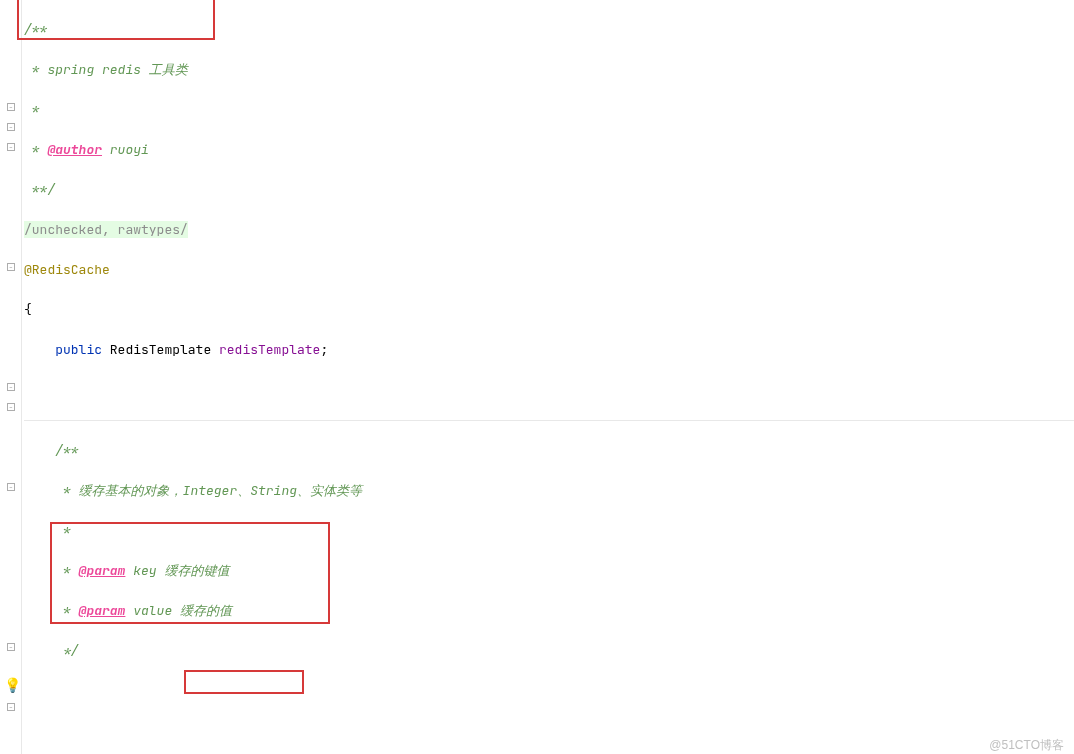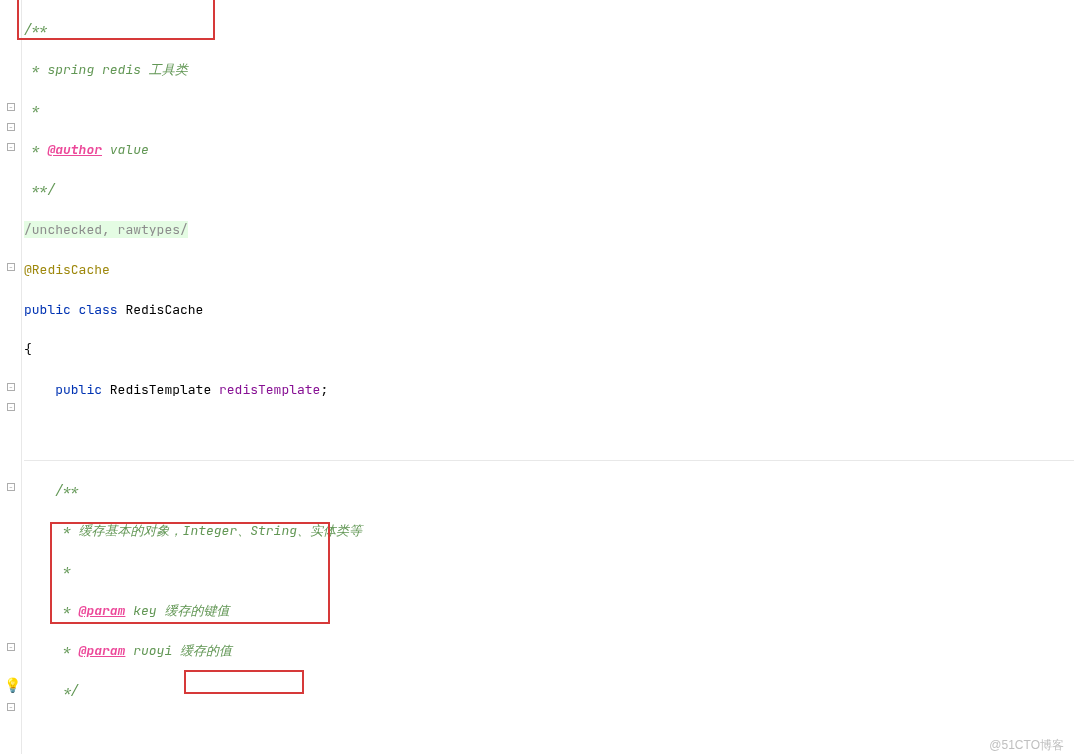--- a/index.html
+++ b/index.html
@@ -96,34 +96,33 @@
     <span class="gutter-icon fold-icon" style="top:483px;">−</span>
     <span class="gutter-icon fold-icon" style="top:643px;">−</span>
     <span class="gutter-icon bulb-icon" style="top:676px;">💡</span>
     <span class="gutter-icon fold-icon" style="top:703px;">−</span>
   </div>
 
   <div class="code">
 <div class="line"><span class="c-doc">/**</span></div>
 <div class="line"><span class="c-doc"> * </span><span class="c-doc">spring redis 工具类</span></div>
 <div class="line"><span class="c-doc"> *</span></div>
-<div class="line"><span class="c-doc"> * </span><span class="c-doc-tag">@author</span><span class="c-doc"> value</span></div>
+<div class="line"><span class="c-doc"> * </span><span class="c-doc-tag">@author</span><span class="c-doc"> ruoyi</span></div>
 <div class="line"><span class="c-doc"> **/</span></div>
 <div class="line"><span class="c-suppress">/unchecked, rawtypes/</span></div>
 <div class="line"><span class="c-annotation">@RedisCache</span></div>
-<div class="line"><span class="c-keyword">public class </span><span class="c-class">RedisCache</span></div>
 <div class="line"><span>{</span></div>
 <div class="line"><span class="c-keyword">    public </span><span class="c-class">RedisTemplate </span><span class="c-field">redisTemplate</span><span>;</span></div>
 <div class="line"></div>
 <hr class="hr-sep">
 <div class="line"><span class="c-doc">    /**</span></div>
 <div class="line"><span class="c-doc">     * 缓存基本的对象，Integer、String、实体类等</span></div>
 <div class="line"><span class="c-doc">     *</span></div>
 <div class="line"><span class="c-doc">     * </span><span class="c-doc-tag">@param</span><span class="c-doc"> key 缓存的键值</span></div>
-<div class="line"><span class="c-doc">     * </span><span class="c-doc-tag">@param</span><span class="c-doc"> ruoyi 缓存的值</span></div>
+<div class="line"><span class="c-doc">     * </span><span class="c-doc-tag">@param</span><span class="c-doc"> value 缓存的值</span></div>
 <div class="line"><span class="c-doc">     */</span></div>
 
 
 
 
 
 
 
 
 

